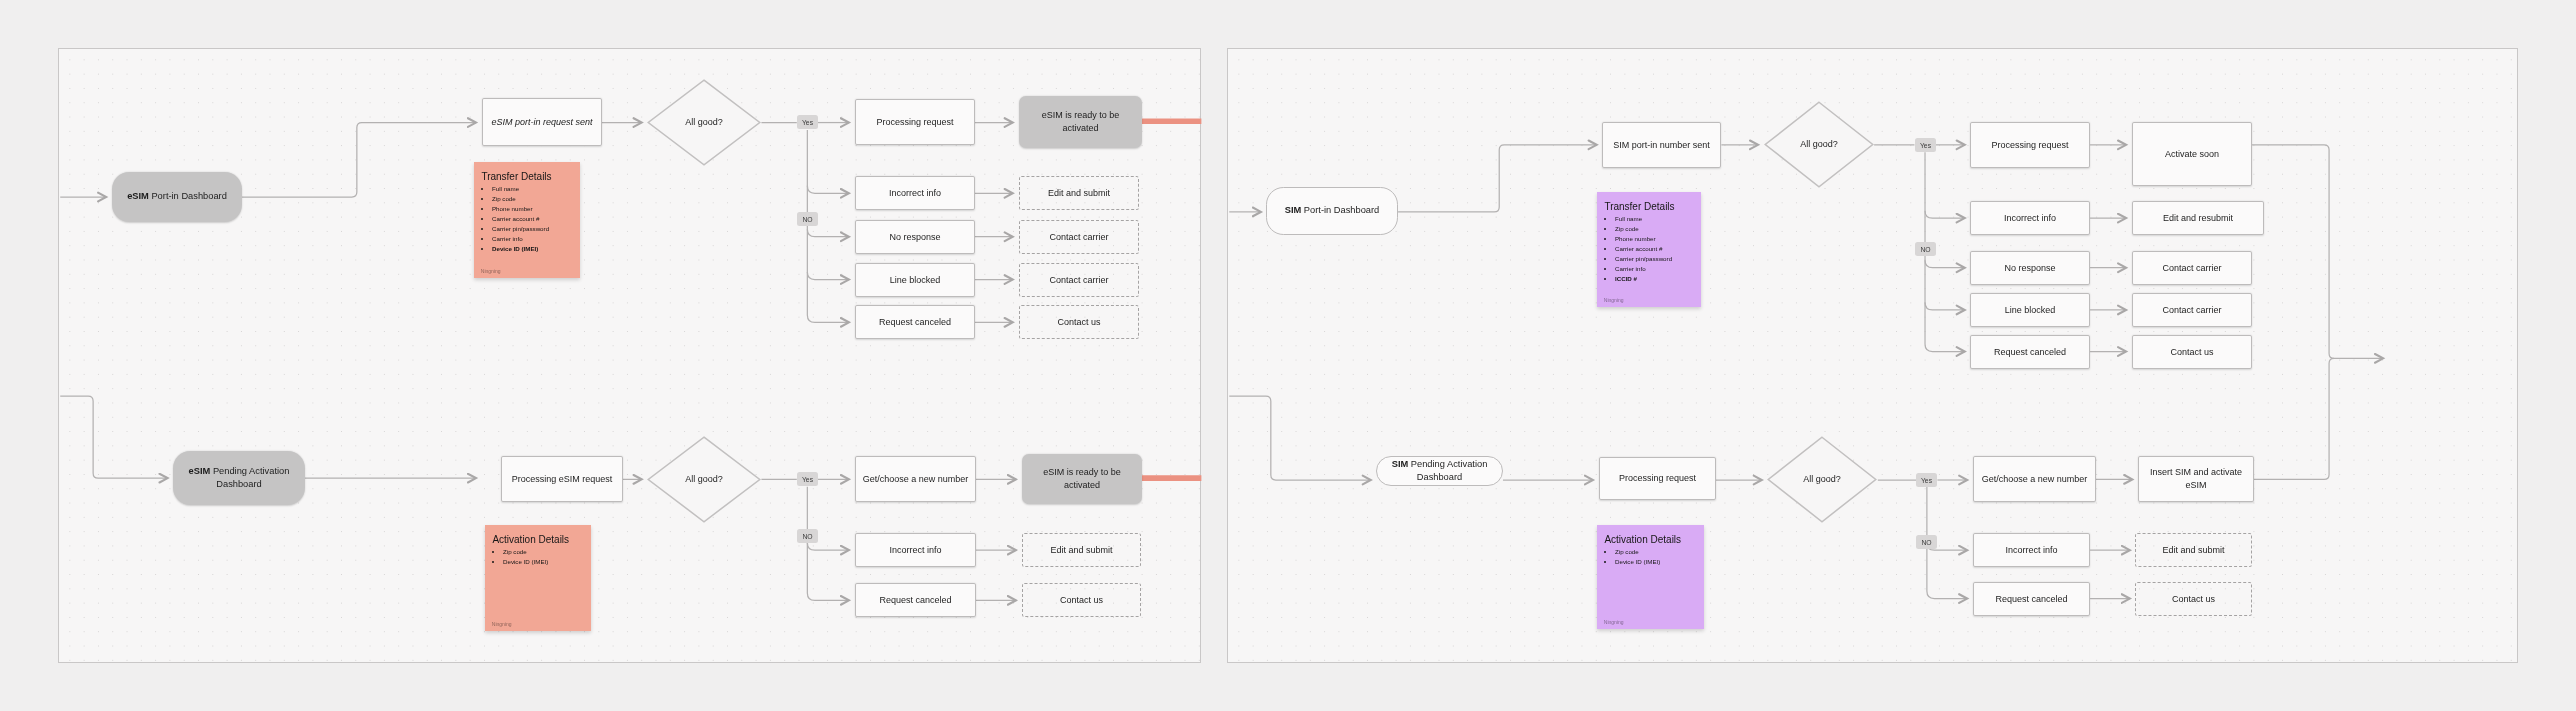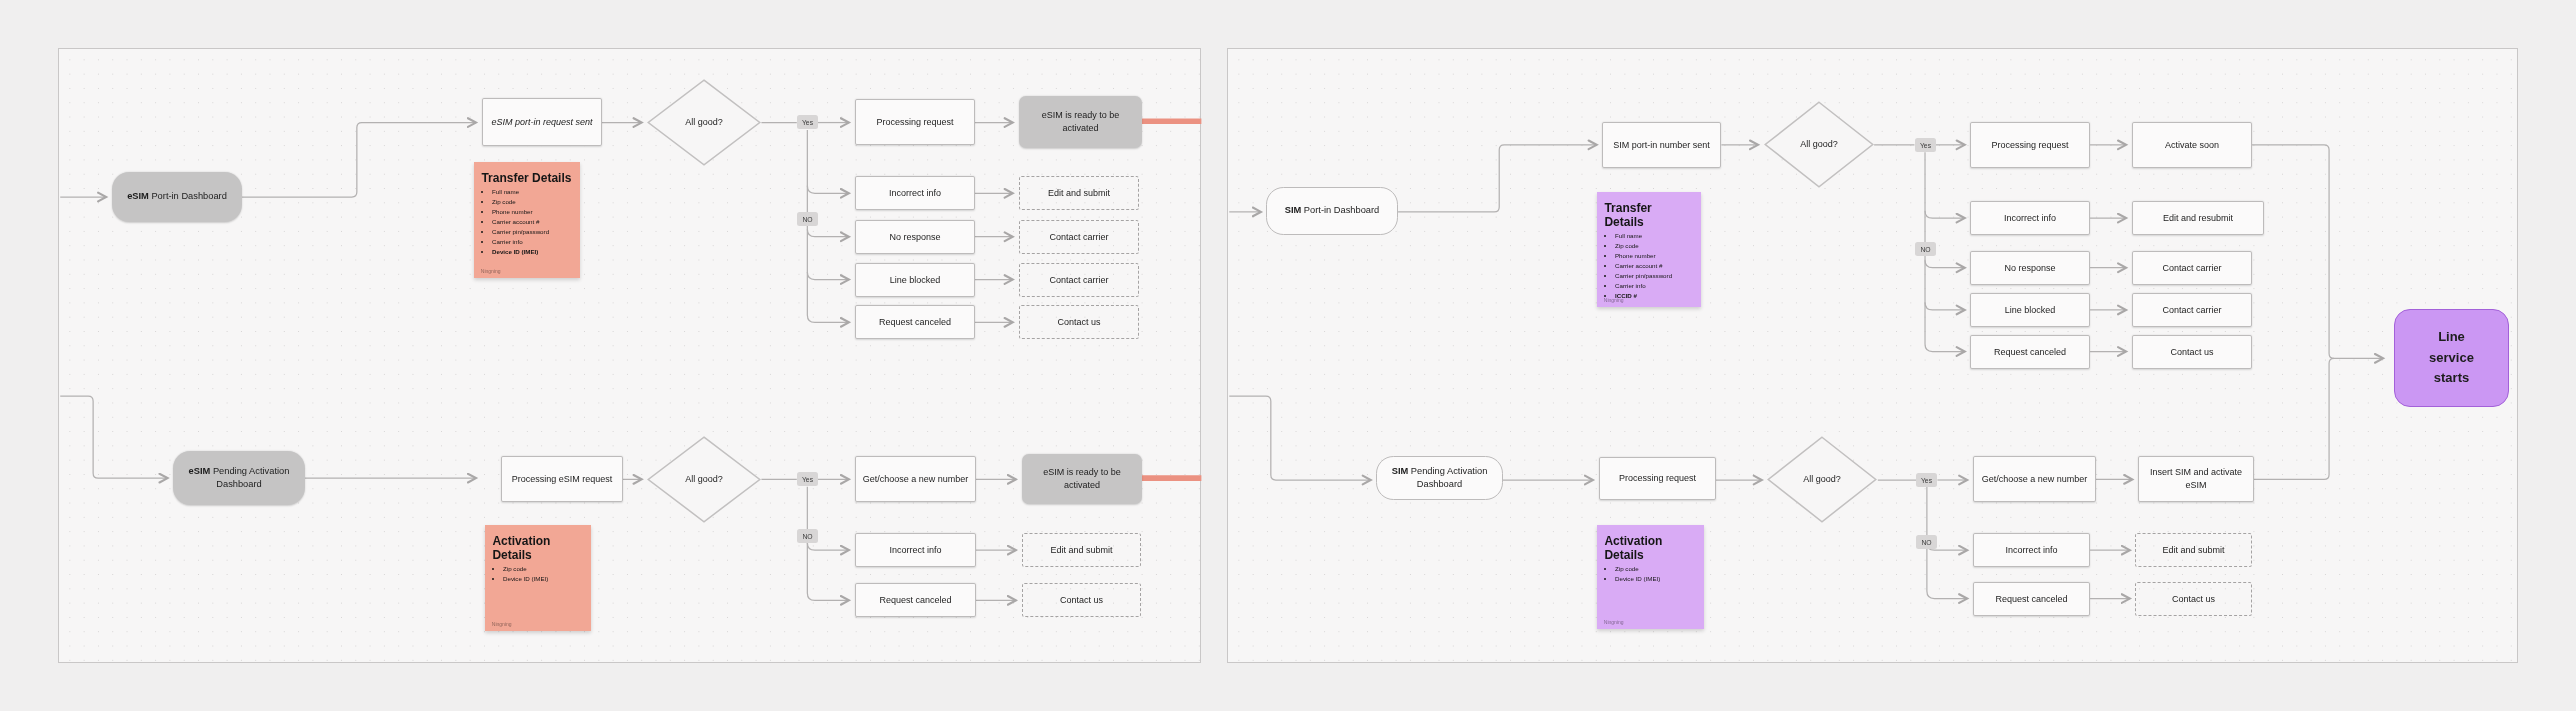--- a/index.html
+++ b/index.html
@@ -17,21 +17,21 @@
   .pill-gray{background:#c5c4c4;border-radius:17.4px;box-shadow:0 0.6px 1.9px rgba(0,0,0,.18);font-size:9.3px;align-items:center;}
   .pill-white{background:#fbfafa;border:1.2px solid #bdbbbb;border-radius:17.4px;font-size:9.3px;}
   .chip{position:absolute;display:flex;align-items:center;justify-content:center;
     background:#d8d6d6;border-radius:2.5px;font-size:6.8px;color:#3a3a3a;box-sizing:border-box;}
   .diamond{padding:0;}
   .diamond svg{position:absolute;left:0;top:0;width:100%;height:100%;}
   .diamond polygon{fill:#f7f6f6;stroke:#c2c0c0;stroke-width:2.5;}
   .dlabel{position:relative;z-index:1;}
   .sticky{position:absolute;box-sizing:border-box;padding:9.3px 7.4px 13.7px 7.4px;
     box-shadow:0 1.9px 3.7px rgba(0,0,0,.16);color:#161616;}
-  .sticky h4{margin:0 0 3.1px 0;font-size:12px;font-weight:bold;}
+  .sticky h4{margin:0 0 3.1px 0;font-size:10px;font-weight:normal;}
   .sticky ul{margin:0;padding-left:10.6px;}
   .sticky li{font-size:6.2px;margin:1.6px 0;line-height:1.35;}
   .sticky li.bold{font-weight:bold;}
   .sticky .author{position:absolute;left:6.8px;bottom:4.3px;font-size:5px;color:rgba(0,0,0,.42);}
   .salmon-sticky{background:#f2a795;}
   .purple-sticky{background:#d9abf5;}
   .final{background:#cb97f3;border:1.6px solid #a361d9;border-radius:16px;
     font-size:13px;font-weight:bold;line-height:1.6;padding:2.5px 25px;}
 </style>
 </head>
@@ -261,21 +261,21 @@
     <div class="chip" style="left:687px;top:89px;width:21px;height:14.3px;">
         <span>Yes</span>
       </div>
     <div class="chip" style="left:687px;top:193px;width:21px;height:14.3px;">
         <span>NO</span>
       </div>
 
     <div class="node box" style="left:742px;top:73px;width:120px;height:46px;">
         <span>Processing request</span>
       </div>
-    <div class="node box" style="left:904px;top:73px;width:120px;height:46px;">
+    <div class="node box" style="left:904px;top:73px;width:120px;height:64px;">
         <span>Activate soon</span>
       </div>
 
     <div class="sticky purple-sticky" style="left:369px;top:143px;width:104px;height:115px;">
       <h4>Transfer Details</h4>
       <ul>
         <li>Full name</li>
         <li>Zip code</li>
         <li>Phone number</li>
         <li>Carrier account #</li>
@@ -305,21 +305,21 @@
     <div class="node box" style="left:904px;top:202px;width:120px;height:34px;">
         <span>Contact carrier</span>
       </div>
     <div class="node box" style="left:904px;top:244px;width:120px;height:34px;">
         <span>Contact carrier</span>
       </div>
     <div class="node box" style="left:904px;top:286px;width:120px;height:34px;">
         <span>Contact us</span>
       </div>
 
-    <div class="node pill-white" style="left:148px;top:407px;width:127px;height:44px;">
+    <div class="node pill-white" style="left:148px;top:407px;width:127px;height:30px;">
       <span><b>SIM</b><span> Pending Activation Dashboard</span></span>
     </div>
 
     <div class="node box" style="left:371px;top:408px;width:117px;height:43px;">
         <span>Processing request</span>
       </div>
 
     <div class="node diamond" style="left:539px;top:387px;width:110px;height:87px;">
       <svg viewBox="0 0 178 140" preserveAspectRatio="none">
           <polygon points="89,2 176,70 89,138 2,70"></polygon>
@@ -356,19 +356,16 @@
     <div class="node box" style="left:745px;top:533px;width:117px;height:34px;">
         <span>Request canceled</span>
       </div>
     <div class="node dashedbox" style="left:907px;top:484px;width:117px;height:34px;">
         <span>Edit and submit</span>
       </div>
     <div class="node dashedbox" style="left:907px;top:533px;width:117px;height:34px;">
         <span>Contact us</span>
       </div>
 
-    <div class="node final" style="left:1166px;top:260px;width:115px;height:98px;">
-      <span>Line service starts</span>
-    </div>
   </div>
 
 </div>
 
 
 </body></html>

